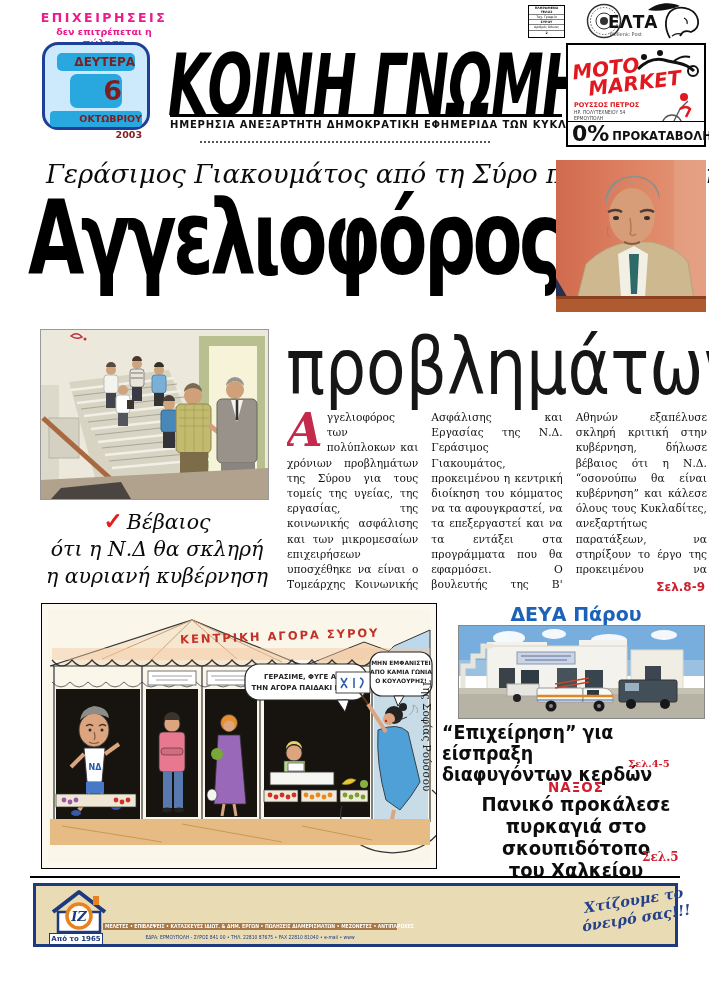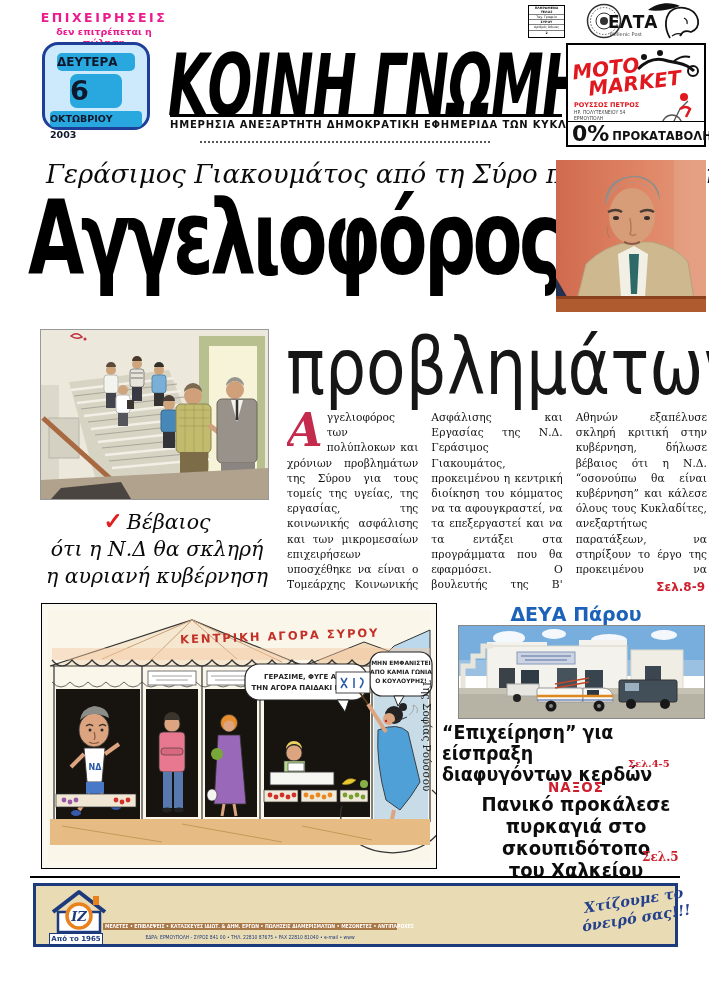--- a/index.html
+++ b/index.html
@@ -7,21 +7,21 @@
         font-family:"DejaVu Sans","Liberation Sans",sans-serif;color:#111;}
   .abs{position:absolute;}
   .half{transform:scale(0.5);transform-origin:top left;}
 
   
   .subscriber{left:34px;top:10px;width:140px;text-align:center;}
   .sub-title{color:#ec1a8d;font-weight:bold;font-size:12.5px;letter-spacing:2.5px;}
   .sub-note{color:#ec1a8d;font-weight:bold;font-size:9.5px;margin-top:1px;}
   .datebox{left:42px;top:42px;width:108px;height:88px;background:#cdeafc;border:3px solid #1d3f97;border-radius:16px;
            display:flex;flex-direction:column;align-items:center;box-sizing:border-box;}
-  .db-pill{background:#29a8e0;color:#0f172a;font-weight:bold;border-radius:5px;text-align:left;}
+  .db-pill{background:#29a8e0;color:#7f1d1d;font-weight:bold;border-radius:5px;text-align:right;}
   .db-day{width:78px;height:18px;line-height:18px;font-size:12px;margin-top:8px;}
   .db-num{width:52px;height:34px;line-height:34px;font-size:27px;border-radius:7px;margin-top:3px;}
   .db-my{width:92px;height:16px;line-height:16px;font-size:9.5px;border-radius:4px;margin-top:3px;}
   .mast-title{left:168px;top:36px;font-weight:bold;font-style:italic;font-size:85px;letter-spacing:-2px;
               transform:scale(0.62,1.0);transform-origin:left top;white-space:nowrap;color:#000;}
   .mast-rule{left:170px;top:114px;width:392px;height:3px;background:#000;}
   .mast-sub{left:170px;top:119px;width:392px;text-align:center;font-weight:bold;font-size:10px;letter-spacing:0.8px;white-space:nowrap;}
   .mast-issue{left:170px;top:130px;width:392px;text-align:center;font-size:9px;color:#222;}
   .mast-dotted{left:200px;top:141px;width:290px;border-top:2px dotted #555;}
 

